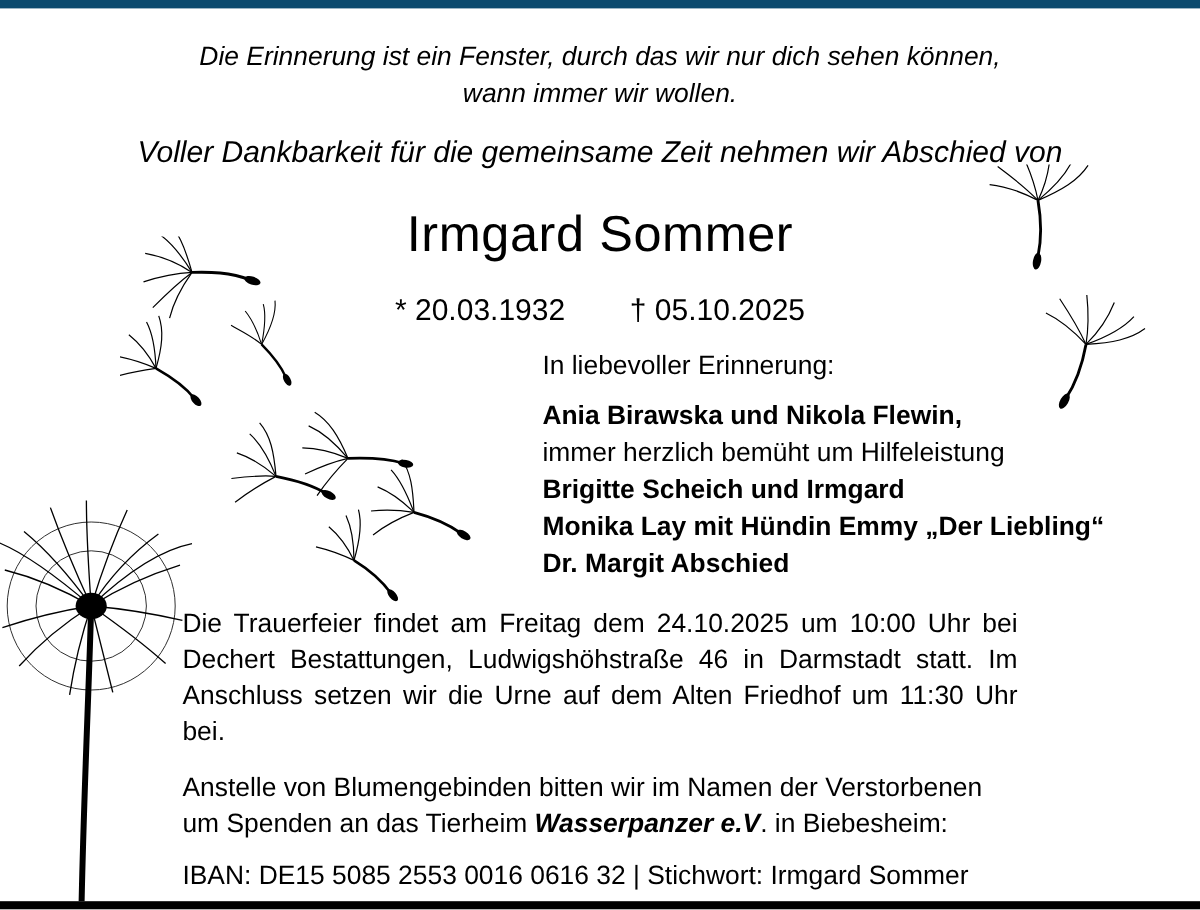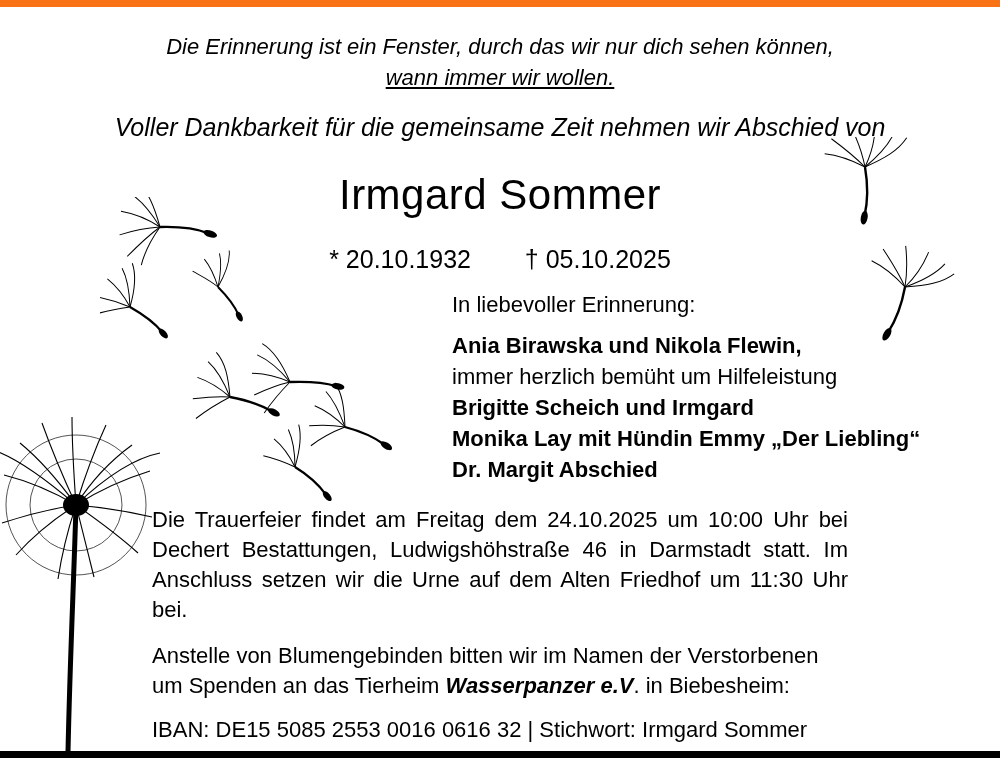--- a/index.html
+++ b/index.html
@@ -10,21 +10,21 @@
   body {
     font-family: "Liberation Sans", sans-serif;
     color: #000000;
   }
   .page {
     position: relative;
     width: 1000px;
     height: 758px;
     background: #ffffff;
     overflow: hidden;
-    border-top: 7px solid #f97316;
+    border-top: 7px solid #0c4a6e;
     border-bottom: 7px solid #000000;
     box-sizing: border-box;
   }
   .content {
     position: relative;
     z-index: 5;
     width: 1000px;
     height: 744px;
     box-sizing: border-box;
   }
@@ -41,21 +41,21 @@
 
   
   .quote {
     text-align: center;
     font-style: italic;
     font-size: 22px;
     line-height: 31px;
     padding-top: 24px;
     font-family: "Liberation Sans", sans-serif;
   }
-  .quote .l2 { display: block; text-decoration: underline; }
+  .quote .l2 { display: block; }
 
   .farewell {
     text-align: center;
     font-style: italic;
     font-size: 25px;
     line-height: 28px;
     margin-top: 20px;
   }
 
   .name {
@@ -273,21 +273,21 @@
     <div class="quote">
       <span>Die Erinnerung ist ein Fenster, durch das wir nur dich sehen können,</span>
       <span class="l2">wann immer wir wollen.</span>
     </div>
 
     <div class="farewell">Voller Dankbarkeit für die gemeinsame Zeit nehmen wir Abschied von</div>
 
     <div class="name">Irmgard Sommer</div>
 
     <div class="dates">
-      <span>* 20.10.1932</span>
+      <span>* 20.03.1932</span>
       <span class="sep"></span>
       <span>† 05.10.2025</span>
     </div>
 
     <div class="memorial">
       <div class="intro">In liebevoller Erinnerung:</div>
       <div class="row bold">Ania Birawska und Nikola Flewin,</div>
       <div class="row">immer herzlich bemüht um Hilfeleistung</div>
       <div class="row bold">Brigitte Scheich und Irmgard</div>
       <div class="row bold">Monika Lay mit Hündin Emmy „Der Liebling“</div>

